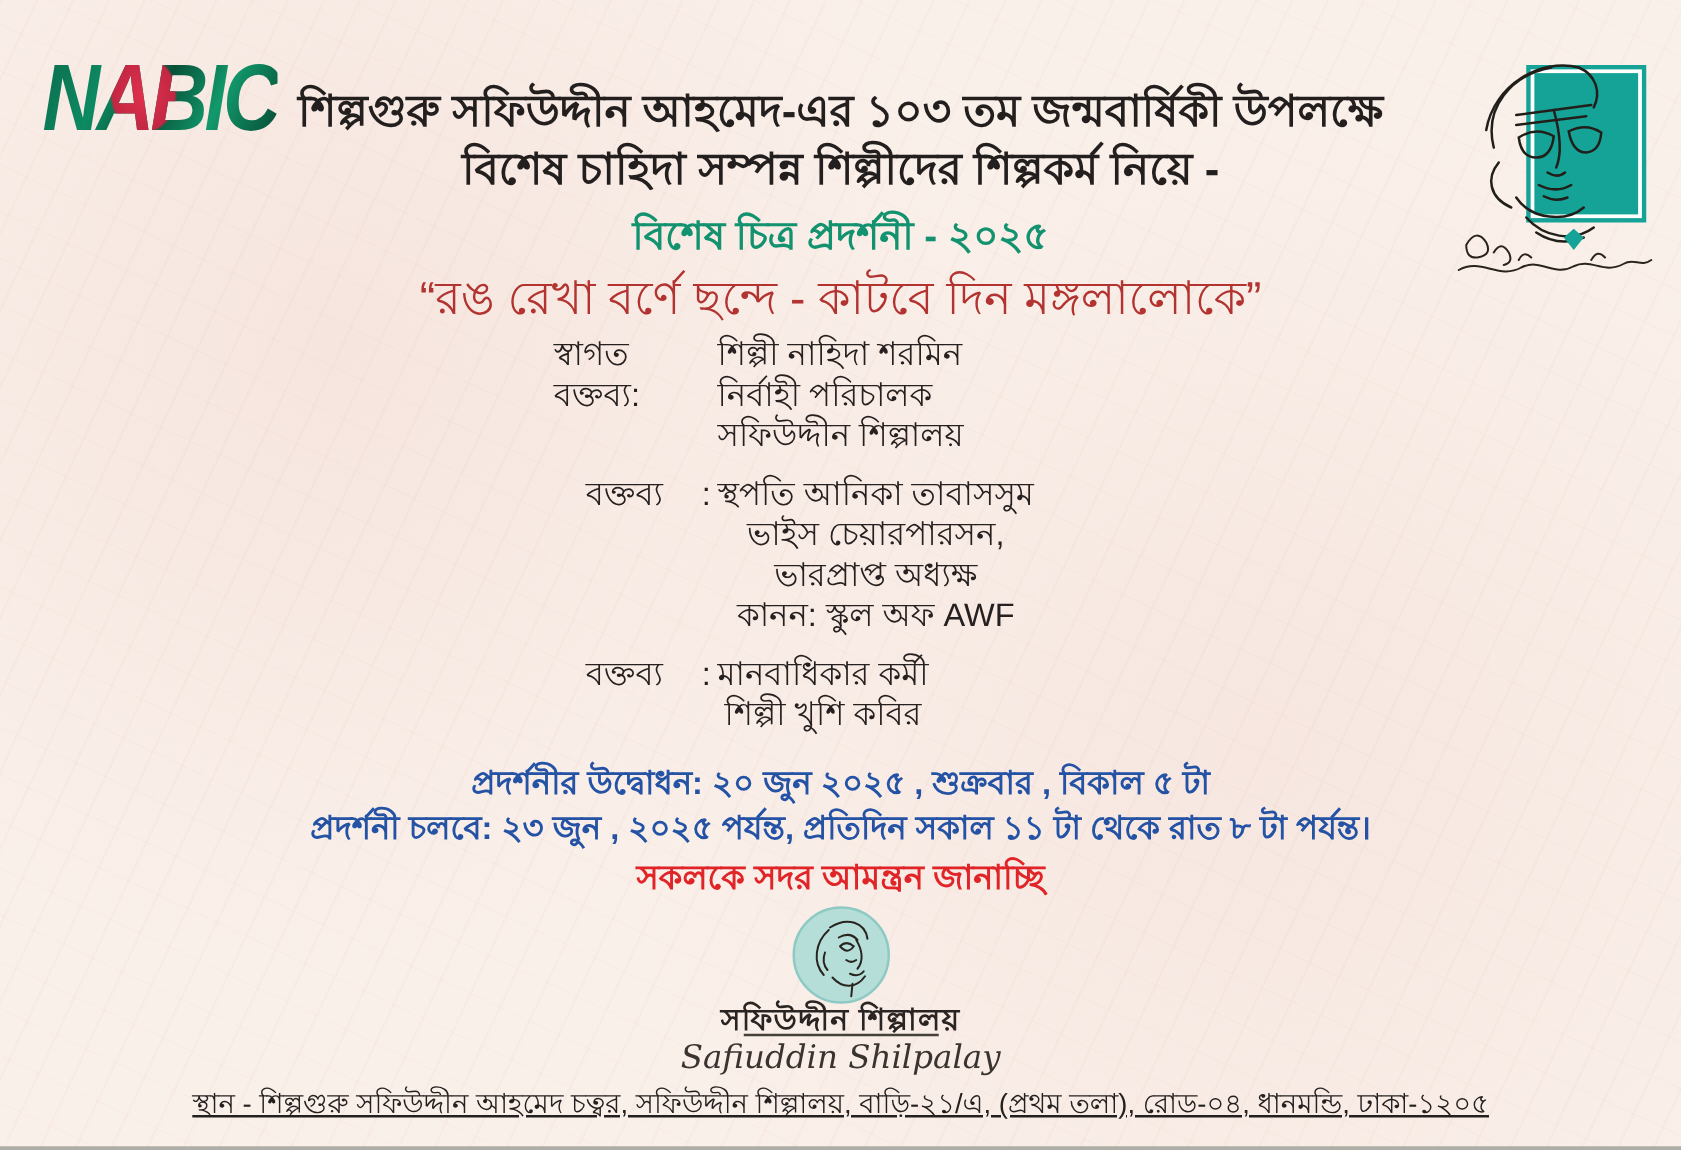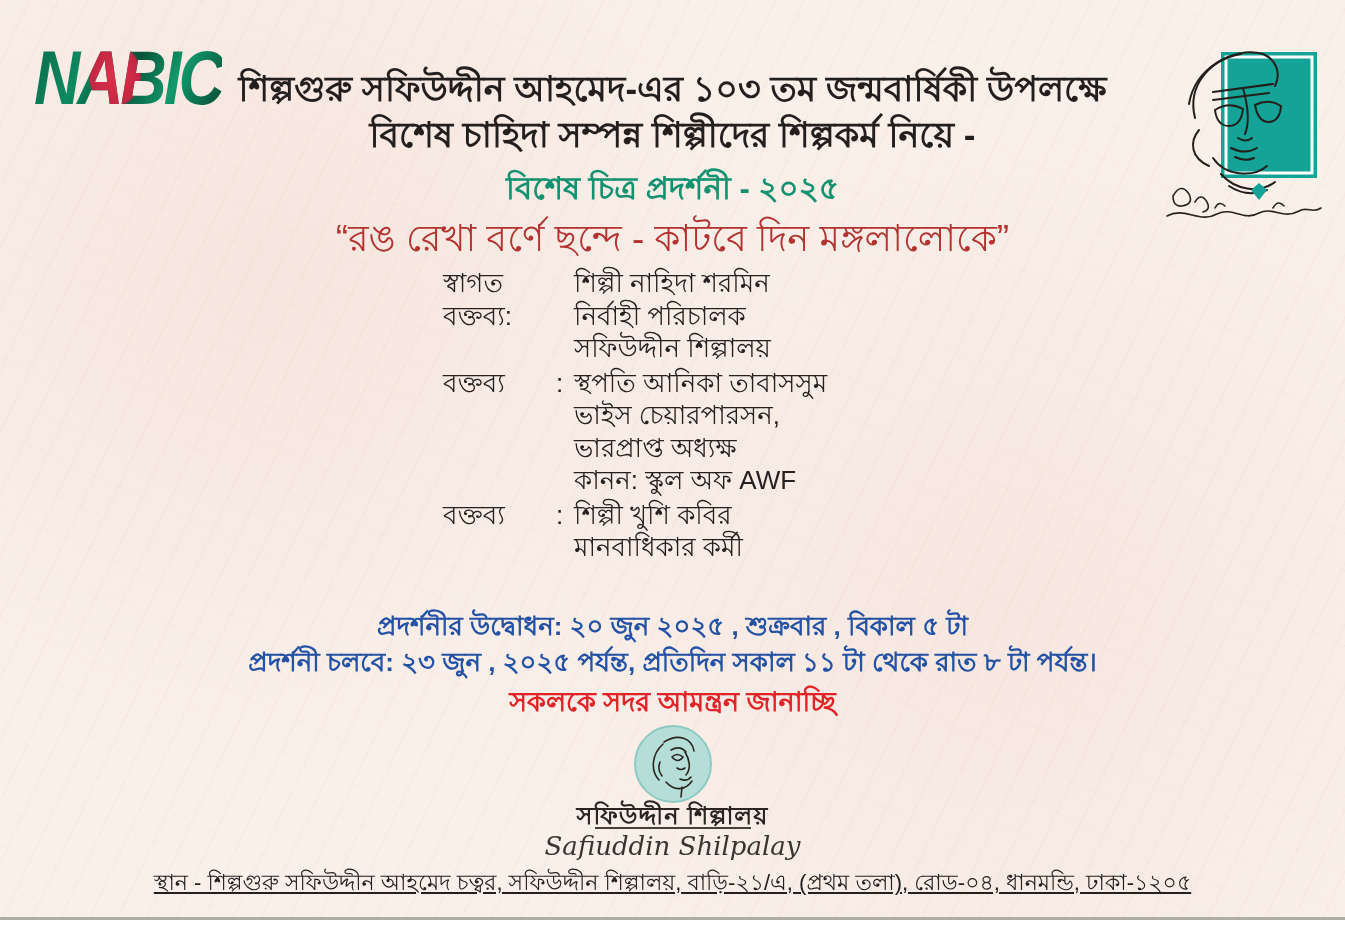--- a/index.html
+++ b/index.html
@@ -36,21 +36,21 @@
     }
   }
   .portrait-wrap{position:absolute;right:10px;top:38px;width:180px;height:185px;}
   .center-line{position:absolute;left:0;right:0;text-align:center;white-space:nowrap;}
   .title1{top:62px;font-size:35px;font-weight:700;color:#241f1f;}
   .title2{top:108px;font-size:35px;font-weight:700;color:#241f1f;}
   .exh{top:164px;font-size:31px;font-weight:700;color:#13926f;}
   .quote{top:209px;font-size:37px;font-weight:400;color:#b23330;}
   .speakers{position:absolute;left:443px;top:267px;font-size:26px;line-height:32.5px;color:#262120;}
   .srow{display:flex;align-items:flex-start;}
-  .srow + .srow{margin-top:2px;}
+  .srow + .srow{margin-top:14px;text-align:center;}
   .slabel{width:113px;flex:none;}
   .scolon{width:18px;flex:none;}
   .blue1{top:606px;font-size:26px;font-weight:700;color:#2452a4;}
   .blue2{top:642px;font-size:26px;font-weight:700;color:#2452a4;}
   .invite{top:681px;font-size:27px;font-weight:700;color:#e02428;}
   .circle-logo{position:absolute;left:0;right:0;top:724px;display:flex;justify-content:center;}
   .orgbn{top:797px;font-size:24px;font-weight:700;color:#2a2523;letter-spacing:1px;}
   .divider{position:absolute;top:827px;left:50%;transform:translateX(-50%);width:156px;height:2px;background:#45403a;}
   .orgen{top:831px;font-family:"DejaVu Serif","Liberation Serif",serif;font-style:italic;font-size:26px;color:#3a3431;}
   .address{top:865px;font-size:22px;color:#242020;text-decoration:underline;}
@@ -123,22 +123,22 @@
         <div>স্থপতি আনিকা তাবাসসুম</div>
         <div>ভাইস চেয়ারপারসন,</div>
         <div>ভারপ্রাপ্ত অধ্যক্ষ</div>
         <div>কানন: স্কুল অফ AWF</div>
       </div>
     </div>
     <div class="srow">
       <div class="slabel">বক্তব্য</div>
       <div class="scolon">:</div>
       <div class="slines">
+        <div>মানবাধিকার কর্মী</div>
         <div>শিল্পী খুশি কবির</div>
-        <div>মানবাধিকার কর্মী</div>
       </div>
     </div>
   </div>
 
   <div class="center-line blue1">প্রদর্শনীর উদ্বোধন: ২০ জুন ২০২৫ , শুক্রবার , বিকাল ৫ টা</div>
   <div class="center-line blue2">প্রদর্শনী চলবে:  ২৩ জুন , ২০২৫ পর্যন্ত, প্রতিদিন সকাল ১১ টা থেকে রাত ৮ টা পর্যন্ত।</div>
   <div class="center-line invite">সকলকে সদর আমন্ত্রন জানাচ্ছি</div>
 
   <div class="circle-logo">
     <svg width="80" height="80" viewBox="0 0 80 80">

